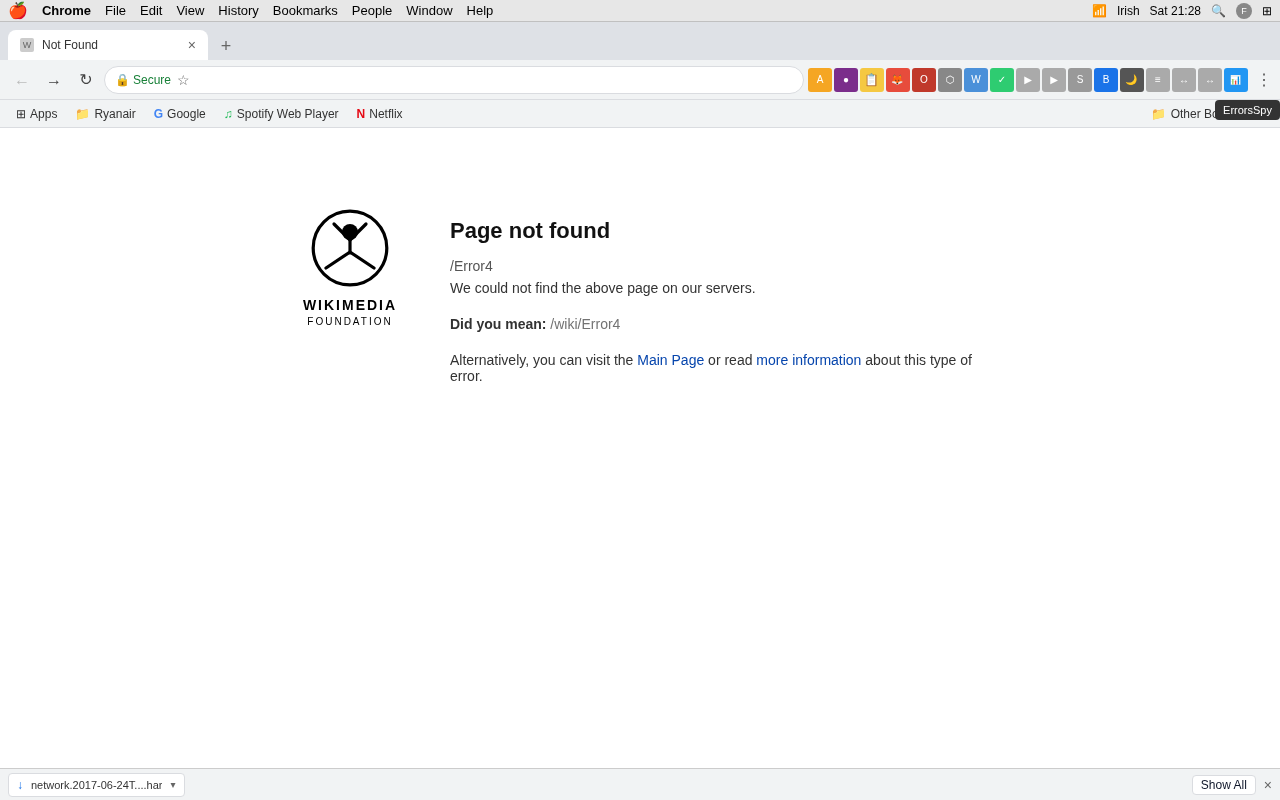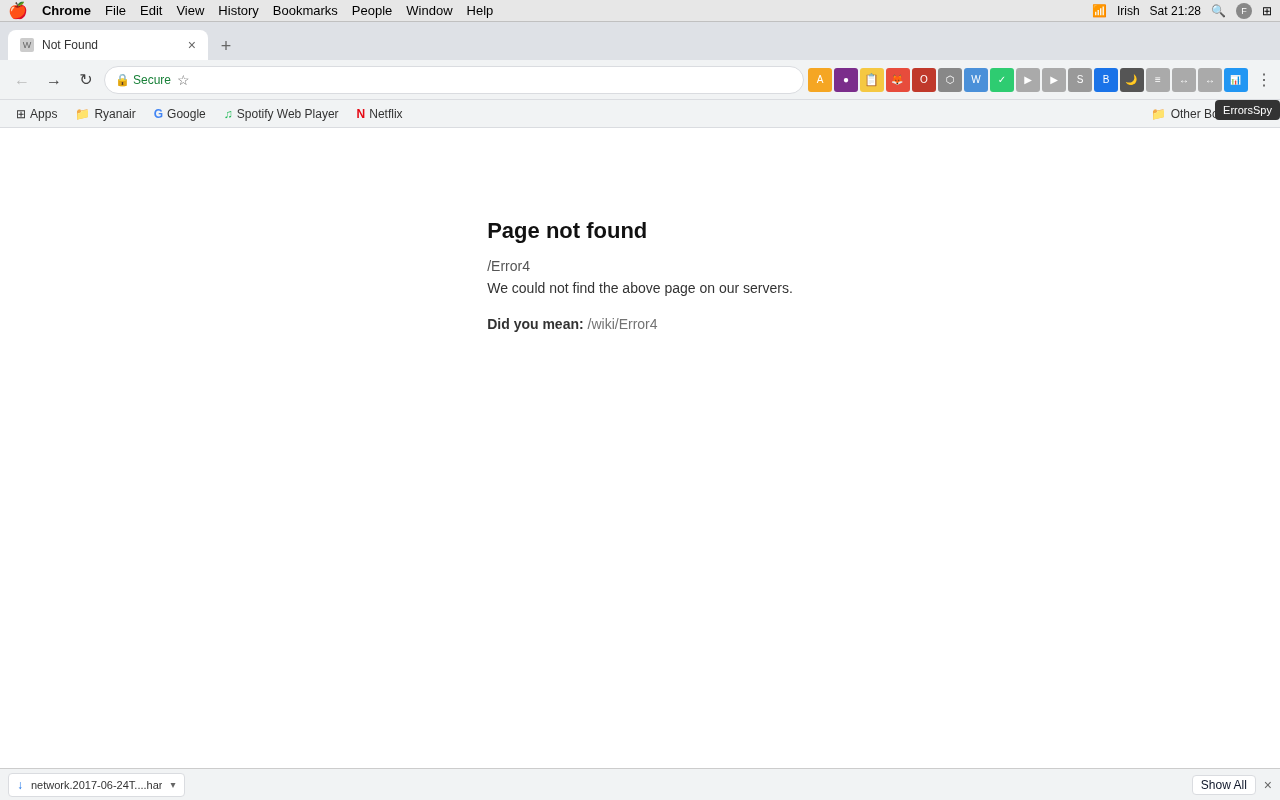--- a/index.html
+++ b/index.html
@@ -435,28 +435,47 @@
     </div>
     <div class="other-bookmarks">
       <span>📁</span>
       <span>Other Bookmarks</span>
     </div>
   </div>
 
   <div class="page-content">
     <div class="error-container">
 
+      <div class="wikimedia-logo">
+        <svg class="wm-logo-svg" viewBox="0 0 100 100" xmlns="http://www.w3.org/2000/svg">
+
+          <circle cx="50" cy="50" r="46" fill="none" stroke="#000" stroke-width="4"></circle>
+
+          <circle cx="50" cy="30" r="10" fill="#000"></circle>
+
+          <path d="M50 40 L30 20 M50 40 L70 20" stroke="#000" stroke-width="4" fill="none" stroke-linecap="round"></path>
+
+          <path d="M50 55 L20 75 M50 55 L80 75" stroke="#000" stroke-width="4" fill="none" stroke-linecap="round"></path>
+
+          <path d="M50 40 L50 58" stroke="#000" stroke-width="4" fill="none"></path>
+        </svg>
+        <div class="wm-title">WIKIMEDIA</div>
+        <div class="wm-subtitle">FOUNDATION</div>
+      </div>
 
       <div class="error-text-area">
         <h1 class="error-heading">Page not found</h1>
         <p class="error-path">/Error4</p>
         <p class="error-description">We could not find the above page on our servers.</p>
         <p class="did-you-mean">
           <strong><span>Did you mean: </span></strong><a href="#">/wiki/Error4</a>
         </p>
+        <p class="error-alternatives">
+          <span>Alternatively, you can visit the </span><a href="#">Main Page</a><span> or read </span><a href="#">more information</a><span> about this type of error.</span>
+        </p>
       </div>
     </div>
   </div>
 </div>
 
 <div class="download-bar">
   <div class="download-item">
     <span class="download-icon">↓</span>
     <span class="download-name">network.2017-06-24T....har</span>
     <span class="download-arrow">▾</span>

